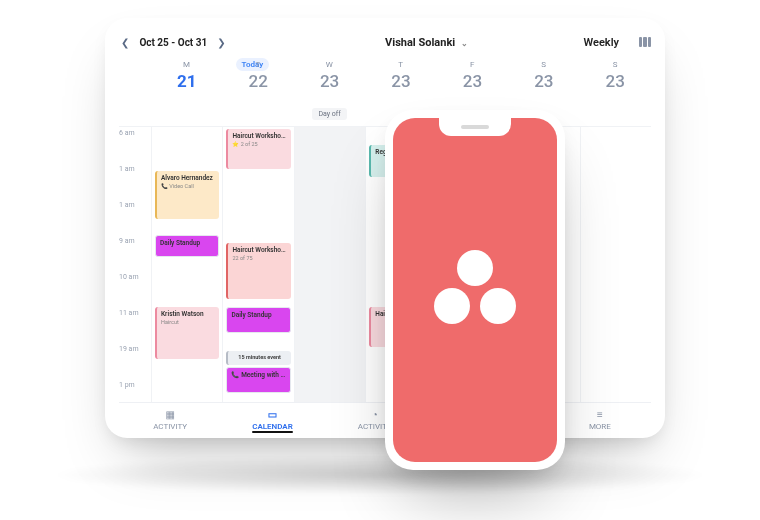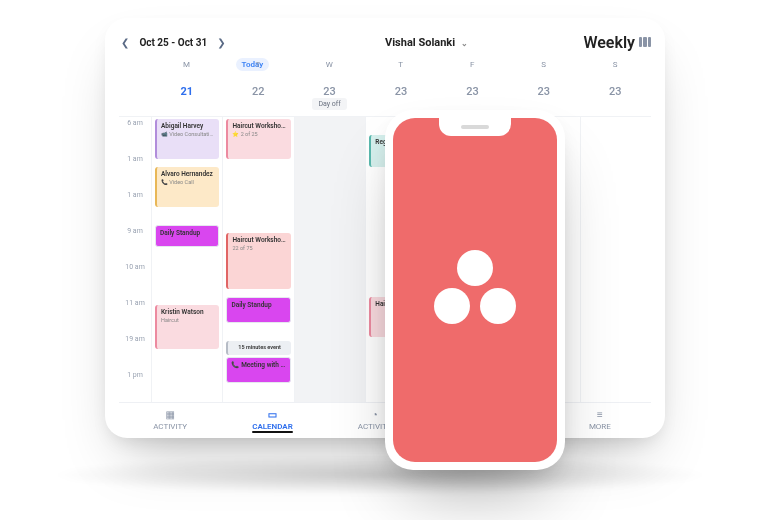--- a/index.html
+++ b/index.html
@@ -56,55 +56,55 @@
     color: #222;
   }
   .chev { color:#5a6a85; cursor:pointer; font-size:10px; padding:2px; }
   .date-range { font-weight:700; font-size:10px; }
   .today-pill {
     background:#eaf1ff; color:#3b82f6; font-size:8px; font-weight:600;
     padding:2px 6px; border-radius:8px; cursor:pointer;margin-top:44px;
   }
   .title-center { flex:1; text-align:center; font-weight:700; font-size:11px; }
   .title-center .caret { font-size:8px; color:#888; margin-left:3px; }
-  .weekly { font-size:16px; font-weight:600; display:flex; align-items:center; gap:4px; cursor:pointer; }
+  .weekly { font-size:11px; font-weight:600; display:flex; align-items:center; gap:20px; cursor:pointer; }
   .weekly-icon { width:12px; height:10px; display:inline-flex; gap:1px; }
   .weekly-icon span { flex:1; background:#8a94a6; border-radius:1px; }
 
   
   .dayhead {
     display:grid;
     grid-template-columns: 32px repeat(7, 1fr);
     font-size:8px;
     color:#8a94a6;
     border-bottom:1px solid #f0f2f5;
   }
   .dayhead .col { text-align:center; padding:4px 0 6px 0; }
   .dayhead .dow { letter-spacing:.5px; }
-  .dayhead .dnum { font-size:11px; font-weight:500; color:#8a94a6; margin-top:16px; }
+  .dayhead .dnum { font-size:17px; font-weight:500; color:#8a94a6; margin-top:2px; }
   .dayhead .col.today .dnum { color:#2f6fed; font-weight:700; }
   .dayoff-pill {
     display:inline-block; font-size:7px; color:#6b7280; background:#f3f4f6;
-    padding:2px 6px; border-radius:3px; margin-top:0;
+    padding:2px 6px; border-radius:3px; margin-top:17px;
   }
 
   
   .calbody {
     flex:1;
     display:grid;
     grid-template-columns: 32px repeat(7, 1fr);
     position:relative;
     overflow:hidden;
   }
   .hours { }
   .hourlabel {
     height: 36px;
     font-size:7px;
     color:#9aa3b2;
-    text-align:center;
+    text-align:left;
     padding-top:2px;
   }
   .daycol {
     position:relative;
     border-left:1px solid #f0f2f5;
   }
   .daycol.dayoff { background:#f2f3f5; }
 
   .event {
     position:absolute;
@@ -258,32 +258,28 @@
       <div class="hourlabel">1 am</div>
       <div class="hourlabel">1 am</div>
       <div class="hourlabel">9 am</div>
       <div class="hourlabel">10 am</div>
       <div class="hourlabel">11 am</div>
       <div class="hourlabel">19 am</div>
       <div class="hourlabel">1 pm</div>
     </div>
 
     <div class="daycol">
-      <div class="event c-purple" style="top:2px;height:40px">
-        <div class="title">Abigail Harvey</div>
-        <div class="sub">📹 Video Consultations</div>
-      </div>
-      <div class="event c-yellow" style="top:50px;height:40px">
+      <div class="event c-yellow" style="top:44px;height:48px">
         <div class="title">Alvaro Hernandez</div>
         <div class="sub">📞 Video Call</div>
       </div>
       <div class="event c-whiteish" style="top:108px;height:22px">
         <div class="title">Daily Standup</div>
       </div>
-      <div class="event c-pink" style="top:188px;height:44px">
+      <div class="event c-pink" style="top:180px;height:52px">
         <div class="title">Kristin Watson</div>
         <div class="sub">Haircut</div>
       </div>
     </div>
 
     <div class="daycol">
       <div class="event c-pink" style="top:2px;height:40px">
         <div class="title">Haircut Workshops</div>
         <div class="sub">⭐ 2 of 25</div>
       </div>

